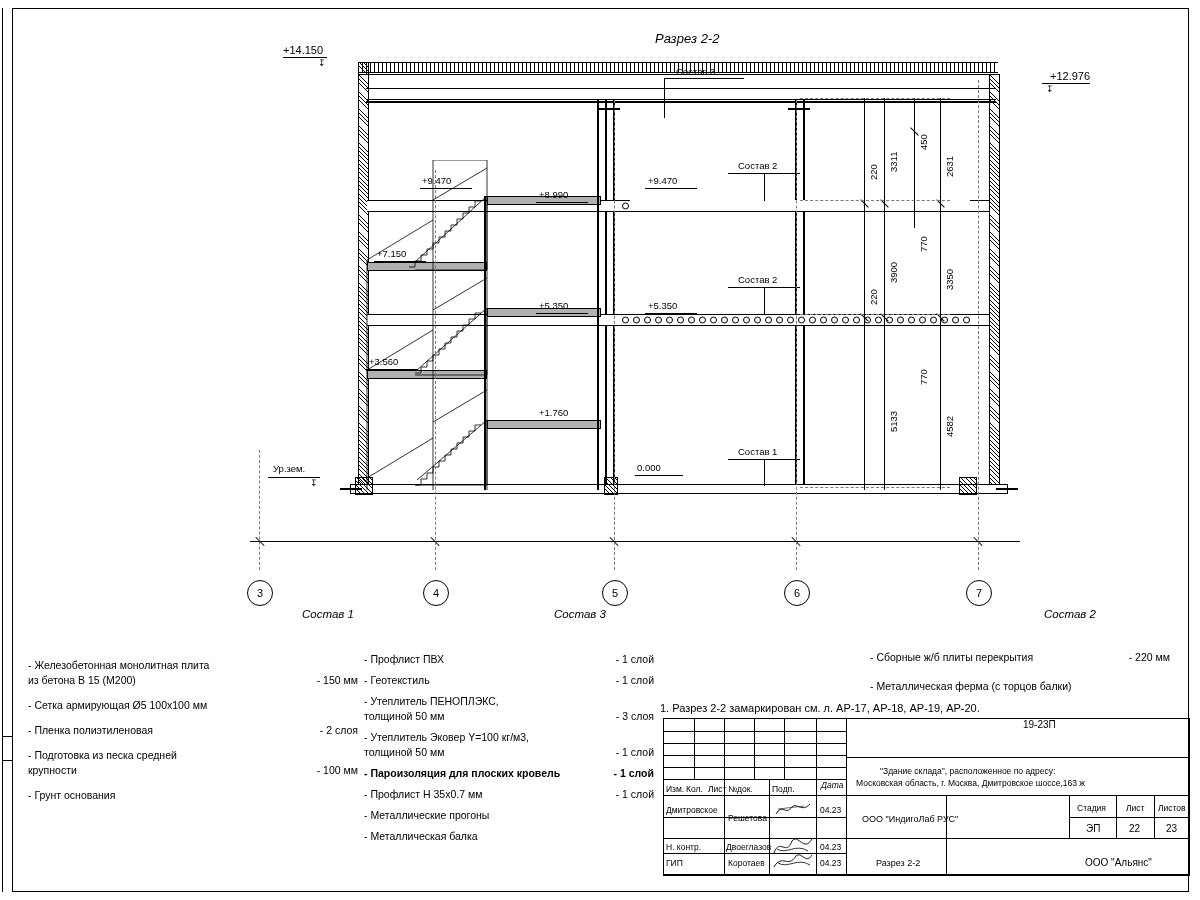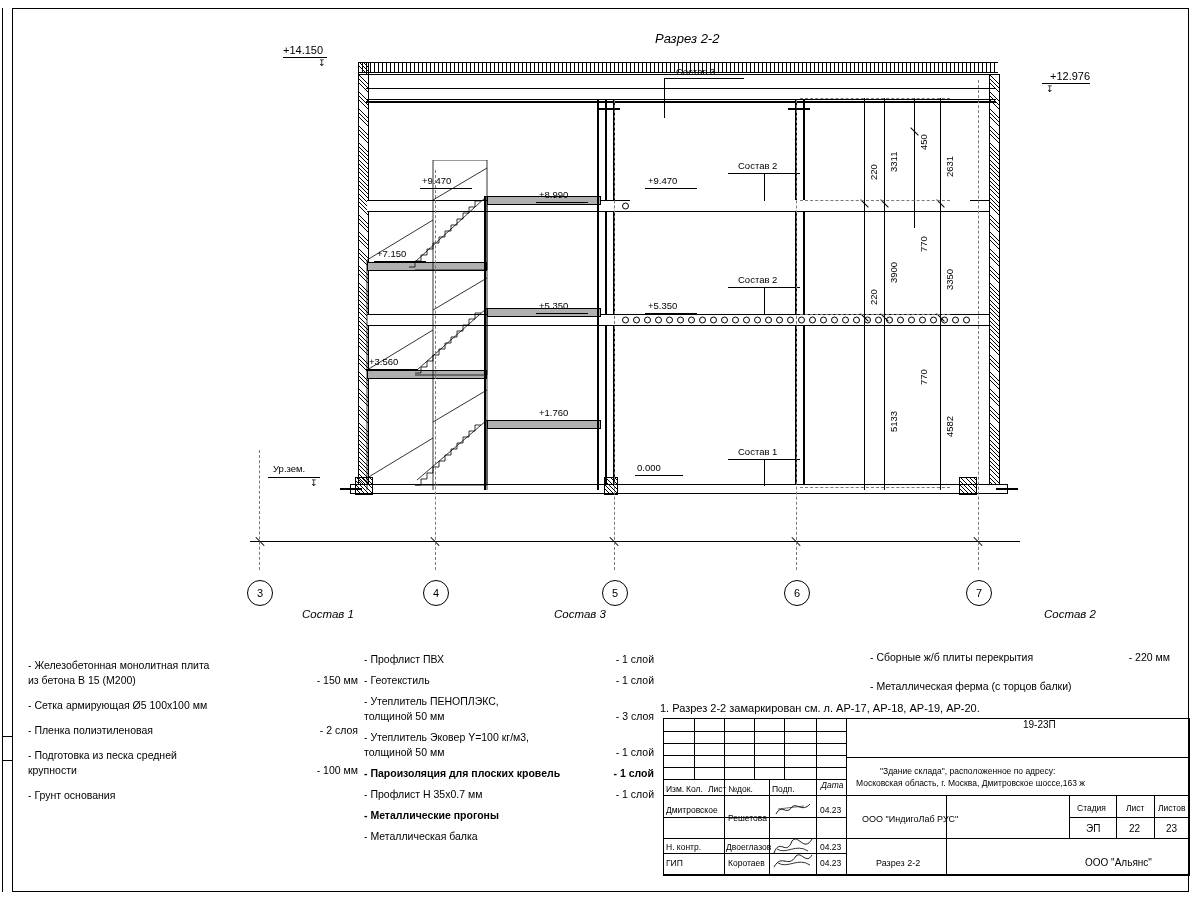--- a/index.html
+++ b/index.html
@@ -354,21 +354,21 @@
       <div class="lgline" style="align-self:flex-end;">- 1 слой</div>
     </div>
     <div style="display:flex;justify-content:space-between;margin-top:6px;font-weight:bold;">
       <div class="lgline">- Пароизоляция для плоских кровель</div>
       <div class="lgline">- 1 слой</div>
     </div>
     <div style="display:flex;justify-content:space-between;margin-top:6px;">
       <div class="lgline">- Профлист Н 35х0.7 мм</div>
       <div class="lgline">- 1 слой</div>
     </div>
-    <div style="display:flex;justify-content:space-between;margin-top:6px;font-weight:bold;">
+    <div style="display:flex;justify-content:space-between;margin-top:6px;">
       <div class="lgline">- Металлические прогоны</div>
       <div class="lgline"></div>
     </div>
     <div style="display:flex;justify-content:space-between;margin-top:6px;">
       <div class="lgline">- Металлическая балка</div>
       <div class="lgline"></div>
     </div>
   </div>
 
   <div class="abs legend" style="left:870px;top:608px;width:300px;">

